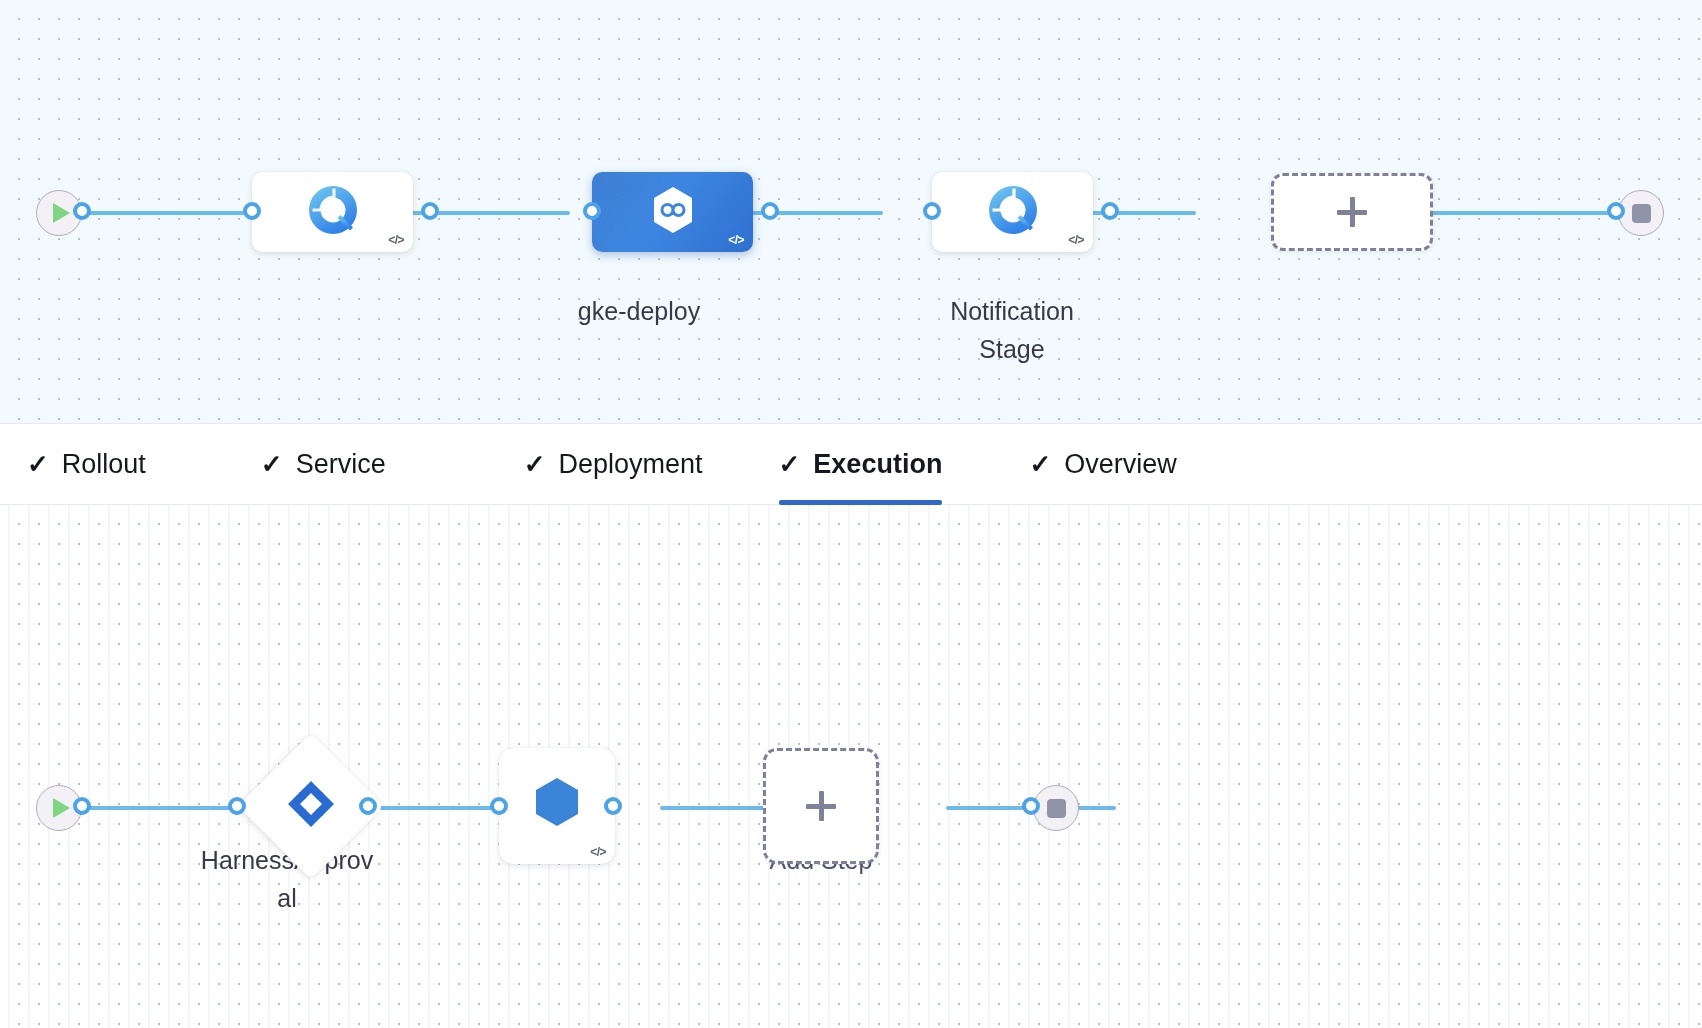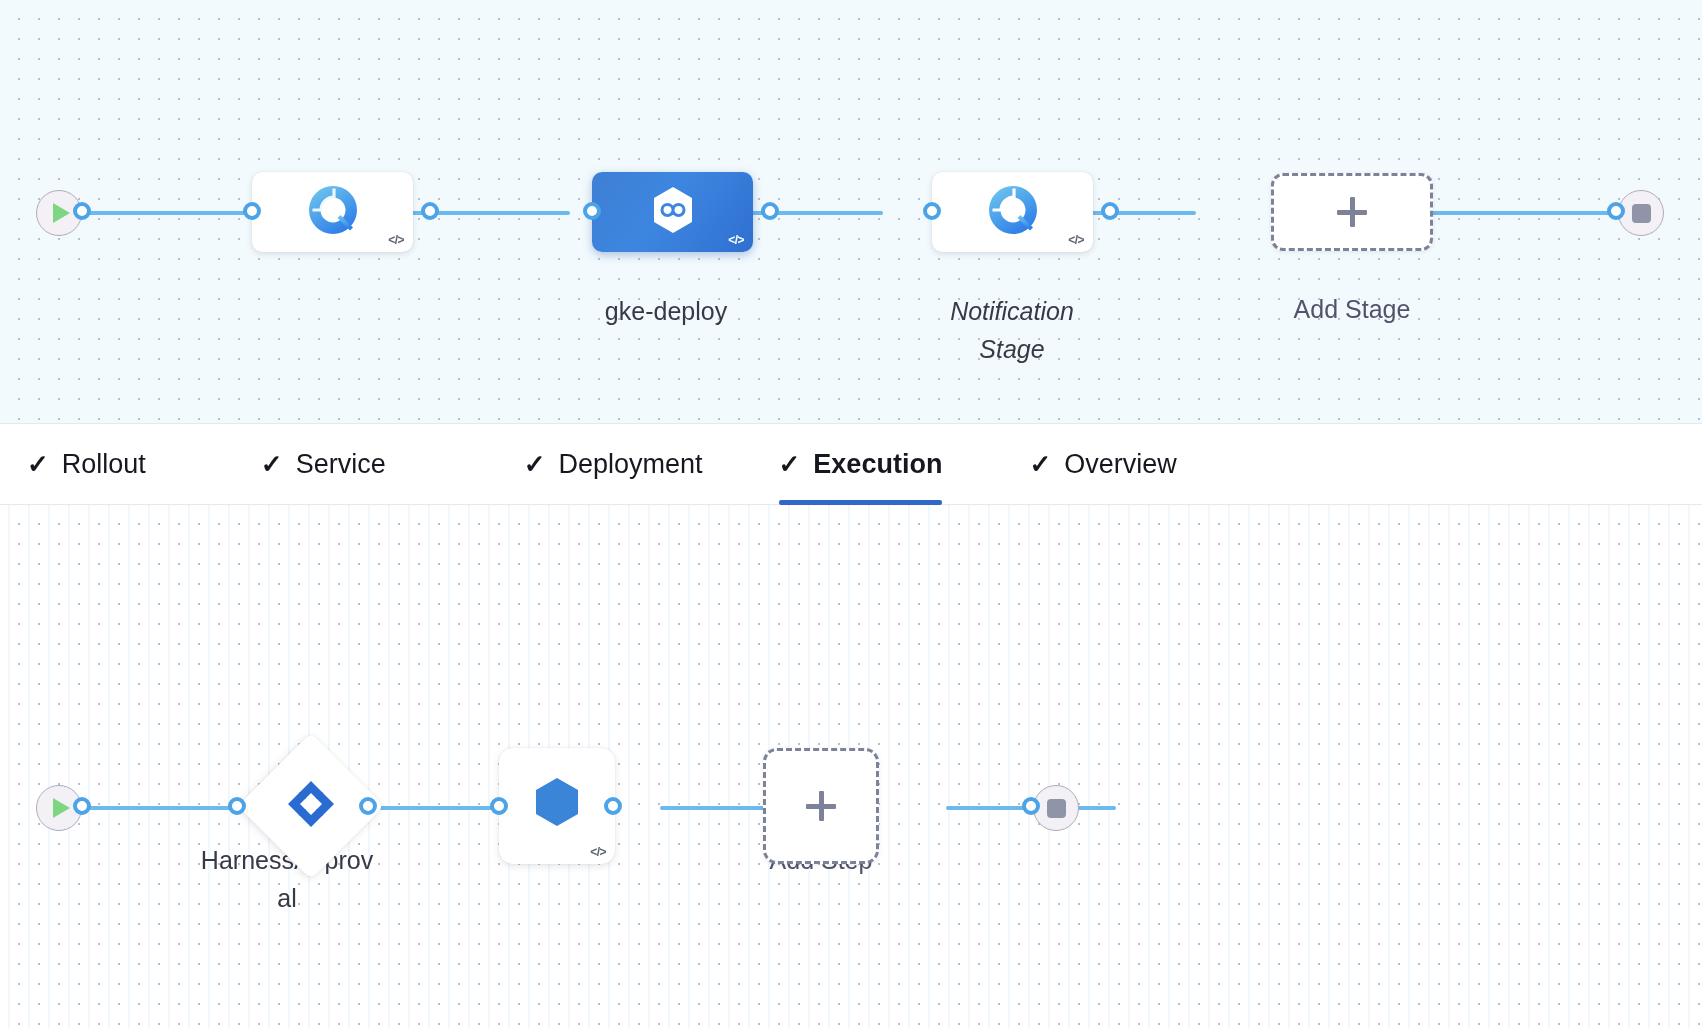--- a/index.html
+++ b/index.html
@@ -248,21 +248,21 @@
       <span>
         <svg width="52" height="52" viewBox="0 0 52 52">
           <path d="M26 3 L45 14 L45 38 L26 49 L7 38 L7 14 Z" fill="#ffffff"></path>
           <path d="M20.5 20.5 a5.5 5.5 0 1 0 0 11 a5.5 5.5 0 1 0 0 -11
                    M31.5 20.5 a5.5 5.5 0 1 1 0 11 a5.5 5.5 0 1 1 0 -11" stroke="#3d86e0" stroke-width="3" fill="none"></path>
         </svg>
       </span>
       <span class="code-badge">&lt;/&gt;</span>
     </div>
   </div>
-  <div class="node-label" style="left:566px; top:292px; width:200px;">gke-deploy</div>
+  <div class="node-label" style="left:539px; top:292px; width:200px;">gke-deploy</div>
   <div class="dot" style="left:761px; top:202px;"></div>
 
   <div class="dot" style="left:923px; top:202px;"></div>
   <div class="node" style="left:932px; top:172px;">
     <div class="stage-card">
       <span>
         <svg width="52" height="52" viewBox="0 0 52 52">
           <defs>
               <linearGradient id="g2" x1="0" y1="0" x2="0.6" y2="1">
             <stop offset="0%" stop-color="#73cbee"></stop>
@@ -271,30 +271,29 @@
             </defs>
           <path d="M26 2a24 24 0 1 1 0 48 24 24 0 0 1 0-48z
                    M26 13.5a12.5 12.5 0 1 0 0 25 12.5 12.5 0 0 0 0-25z" fill="url(#g2)" fill-rule="evenodd"></path>
           <path d="M33.5 31 L46 43.5 L43 46.5 L30.5 34z" fill="url(#g2)"></path>
           <path d="M27 4.5 L27 13 A13 13 0 0 0 14 26 L5.5 26" stroke="#ffffff" stroke-width="3.2" fill="none"></path>
         </svg>
       </span>
       <span class="code-badge">&lt;/&gt;</span>
     </div>
   </div>
-  <div class="node-label" style="left:912px; top:292px; width:200px;font-style:italic;">Notification
+  <div class="node-label" style="left:912px; top:292px; width:200px;">Notification
 Stage</div>
   <div class="dot" style="left:1101px; top:202px;"></div>
 
   <div class="node" style="left:1271px; top:173px;">
     <div class="add-node add-stage-box">
       <div class="plus"></div>
     </div>
   </div>
-  <div class="node-label add-label" style="left:1252px; top:290px; width:200px;">Add Stage</div>
 
   <div class="dot" style="left:1607px; top:202px;"></div>
   <div class="terminal" style="left:1618px; top:190px;">
     <div class="stop-sq"></div>
   </div>
 </div>
 
 <div class="tabbar">
   <div class="tab" style="margin-left:27px;">
     <span class="chk">✓</span>

